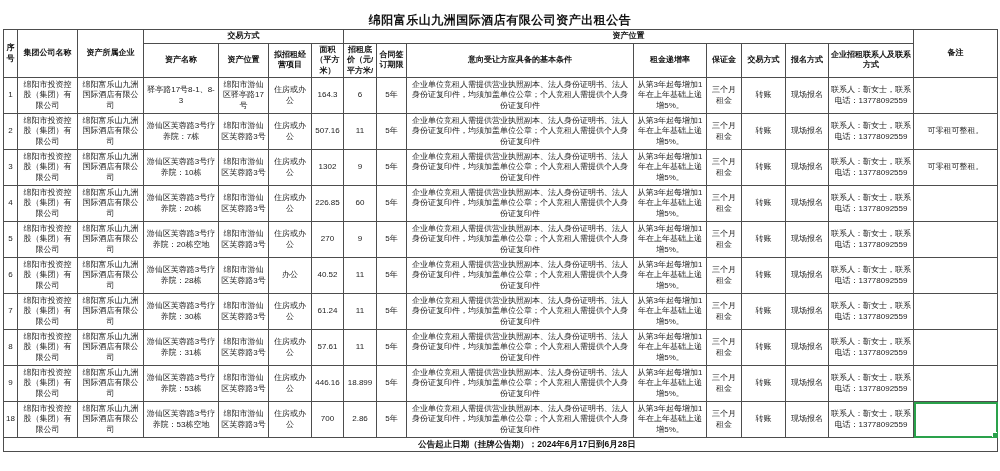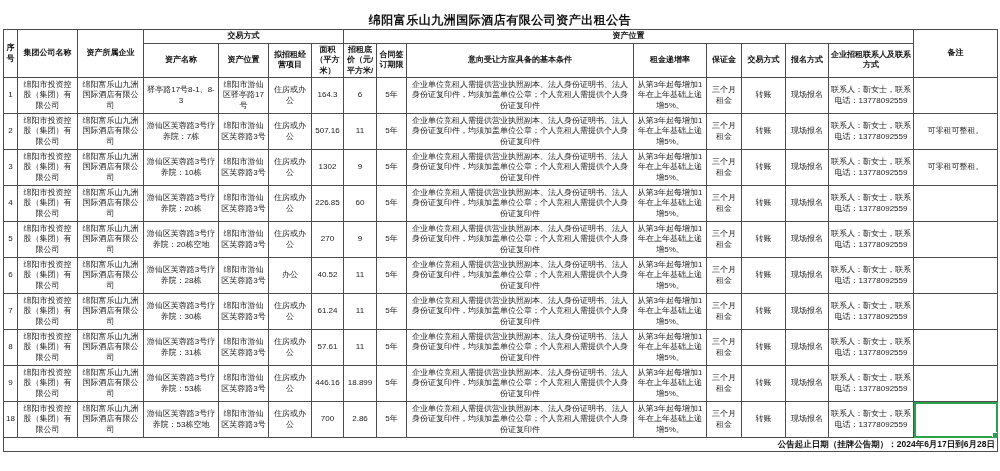--- a/index.html
+++ b/index.html
@@ -20,21 +20,21 @@
     border:1px solid #4d4d4d; box-sizing:border-box;
     font-size:8px; line-height:1.32; padding:1px 2px;
     text-align:center; vertical-align:middle;
     word-break:break-all; overflow:hidden;
   }
   .sheet th { font-weight:bold; color:#111; }
   tr.group-header th { height:13px; }
   tr.sub-header th { height:32px; }
   tbody td { height:36px; color:#222; }
   tr.footer-row td {
-    height:14px; text-align:right; padding-left:55px;
+    height:14px; text-align:center; padding-left:55px;
     font-weight:bold; font-size:8.5px; color:#111;
   }
   td.selected {
     position:relative;
     outline:2px solid var(--sel,#2aa14b); outline-offset:-2px;
   }
   td.selected::after {
     content:""; position:absolute; right:0; bottom:0;
     width:4px; height:4px; background:var(--sel,#2aa14b);
     border-top:1px solid #fff; border-left:1px solid #fff;

